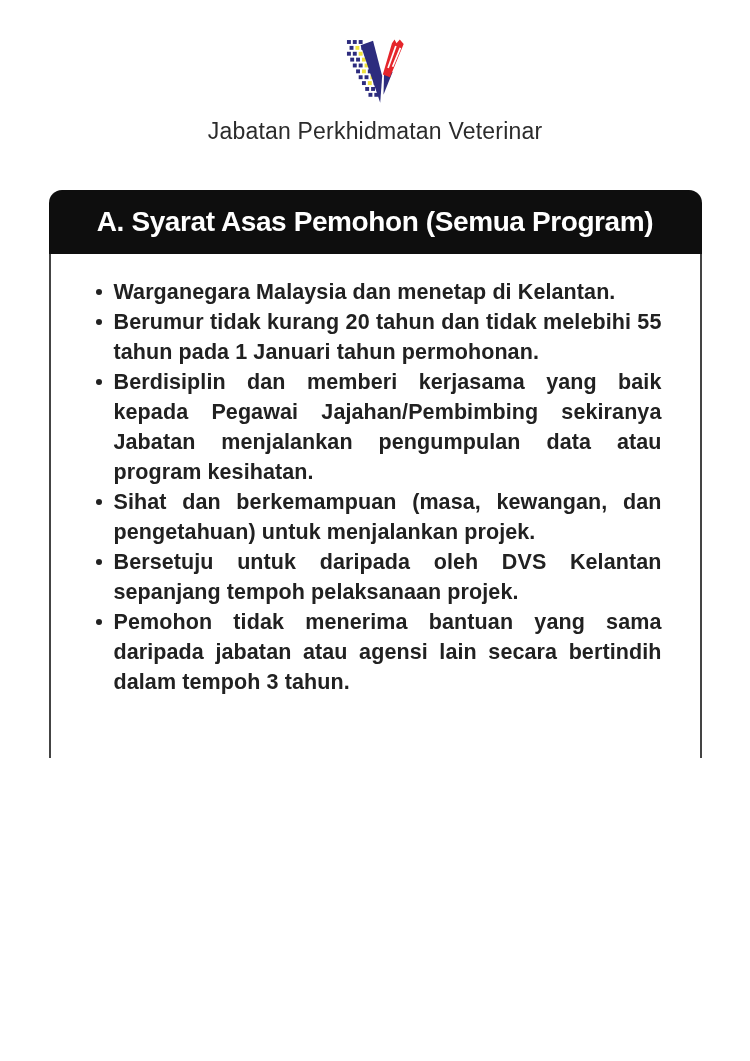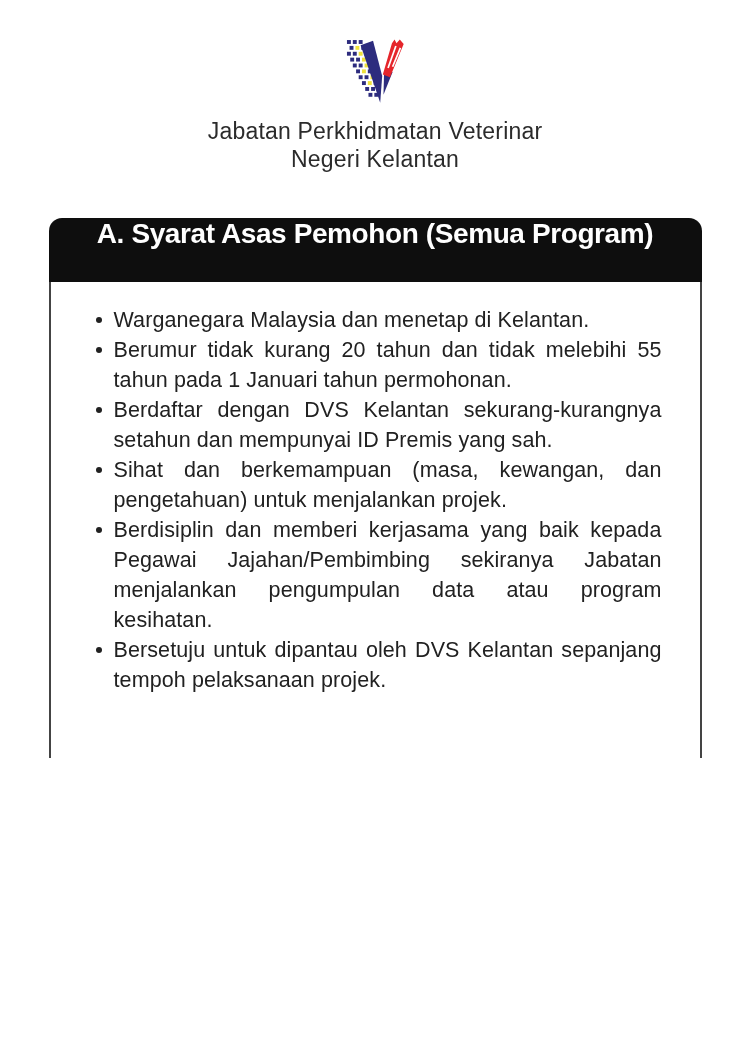--- a/index.html
+++ b/index.html
@@ -41,38 +41,40 @@
   }
   .card {
     width: 653px;
     margin: 45px auto 0 auto;
   }
   .card-header {
     height: 64px;
     background: var(--bar-bg);
     border-radius: 13px 13px 0 0;
     display: flex;
+    align-items: center;
     justify-content: center;
   }
   .card-title {
     color: var(--bar-text);
     font-size: 28px;
     font-weight: bold;
     letter-spacing: -0.4px;
     white-space: nowrap;
   }
   .card-body {
     height: 648px;
     border: 2px solid var(--box-border);
     border-top: none;
     background: var(--page-bg);
     padding: 23px 38px 20px 44px;
   }
   ul.req-list {
     list-style: none;
+    font-weight: bold;
   }
   ul.req-list li {
     position: relative;
     padding-left: 19px;
     font-size: 21.5px;
     line-height: 30px;
     color: var(--text-color);
     text-align: justify;
     letter-spacing: 0.1px;
   }
@@ -135,32 +137,31 @@
       <path d="M60 50 L73 52 L59 87 Z" fill="var(--logo-navy)"></path>
 
       <path d="M58 56 L72 8 L76 2 L79 8 L84 2 L90 9 L69 60 Z" fill="var(--logo-red)"></path>
       <line x1="66" y1="46" x2="78" y2="12" stroke="#ffffff" stroke-width="2.6"></line>
       <line x1="73" y1="44" x2="85" y2="15" stroke="#ffffff" stroke-width="2.6"></line>
     </svg>
   </div>
 
   <div class="org-name">
     <div>Jabatan Perkhidmatan Veterinar</div>
-    <div>Negeri Kelantan</div>
   </div>
 
   <div class="card">
     <div class="card-header">
       <span class="card-title">A. Syarat Asas Pemohon (Semua Program)</span>
     </div>
     <div class="card-body">
       <ul class="req-list">
         <li><span class="dot"></span><span>Warganegara Malaysia dan menetap di Kelantan.</span></li>
         <li><span class="dot"></span><span>Berumur tidak kurang 20 tahun dan tidak melebihi 55 tahun pada 1 Januari tahun permohonan.</span></li>
-        <li><span class="dot"></span><span>Berdaftar dengan DVS Kelantan sekurang-kurangnya setahun dan mempunyai ID Premis yang sah.</span></li>
+        <li><span class="dot"></span><span>Berdisiplin dan memberi kerjasama yang baik kepada Pegawai Jajahan/Pembimbing sekiranya Jabatan menjalankan pengumpulan data atau program kesihatan.</span></li>
         <li><span class="dot"></span><span>Sihat dan berkemampuan (masa, kewangan, dan pengetahuan) untuk menjalankan projek.</span></li>
-        <li><span class="dot"></span><span>Berdisiplin dan memberi kerjasama yang baik kepada Pegawai Jajahan/Pembimbing sekiranya Jabatan menjalankan pengumpulan data atau program kesihatan.</span></li>
-        <li><span class="dot"></span><span>Bersetuju untuk dipantau oleh DVS Kelantan sepanjang tempoh pelaksanaan projek.</span></li>
+        <li><span class="dot"></span><span>Bersetuju untuk daripada oleh DVS Kelantan sepanjang tempoh pelaksanaan projek.</span></li>
+        <li><span class="dot"></span><span>Pemohon tidak menerima bantuan yang sama daripada jabatan atau agensi lain secara bertindih dalam tempoh 3 tahun.</span></li>
       </ul>
     </div>
   </div>
 
 </div>
 
 </body></html>

